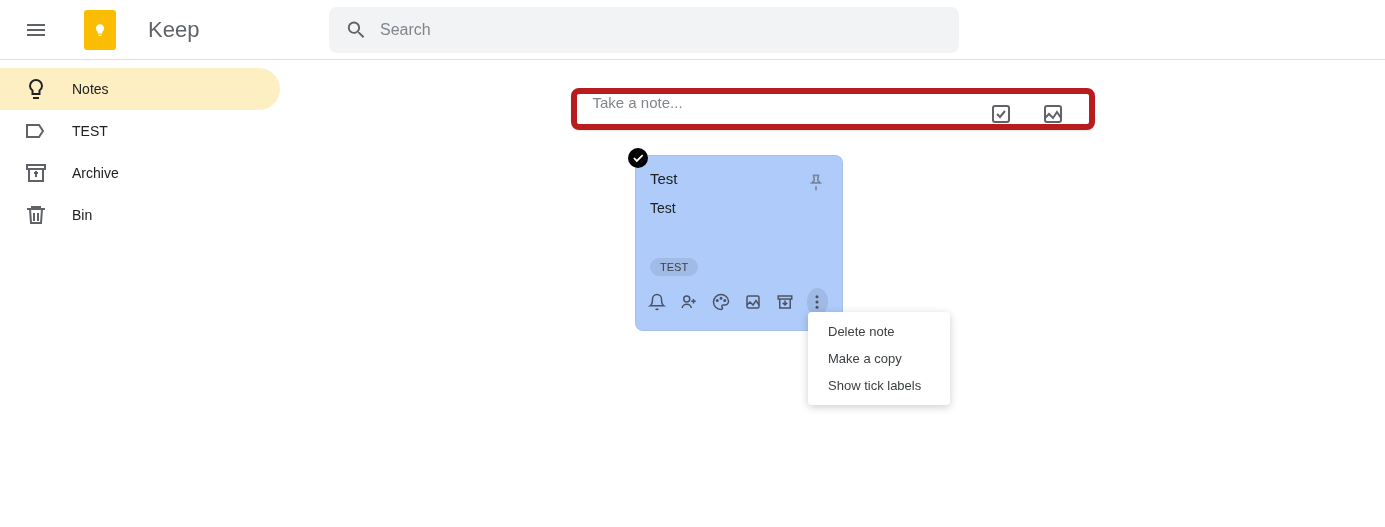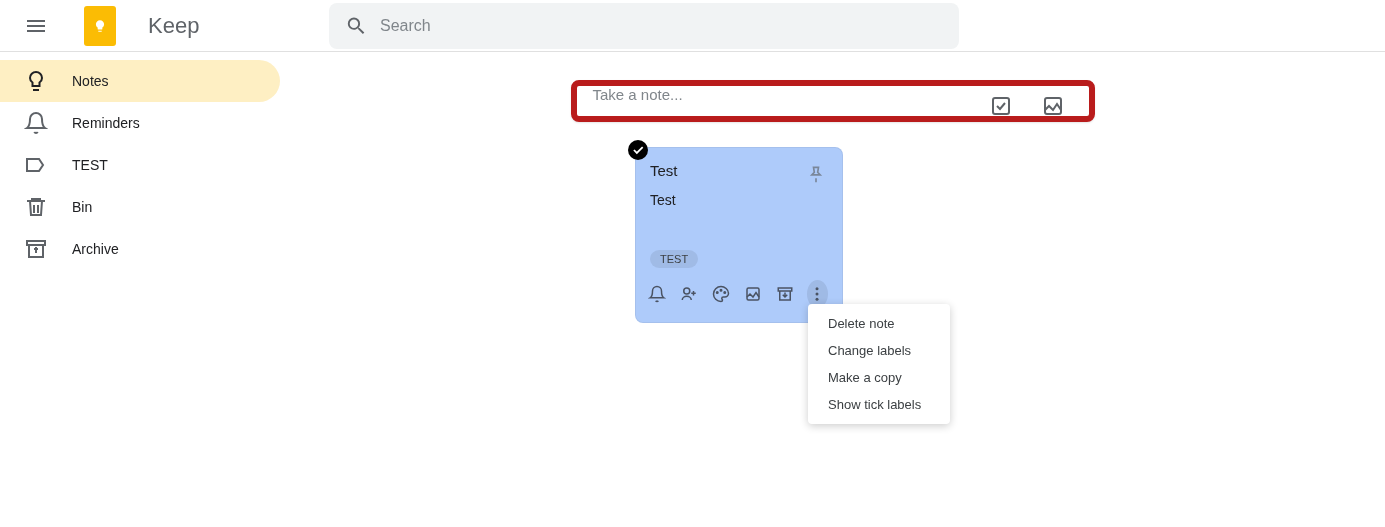--- a/index.html
+++ b/index.html
@@ -1,19 +1,19 @@
 <!DOCTYPE html>
 <html><head>
   <meta charset="utf-8">
   <style>
     * { margin: 0; padding: 0; box-sizing: border-box; font-family: 'Product Sans', Arial, sans-serif; }
     body { background: #fff; color: #202124; width: 1385px; height: 527px; overflow: hidden; }
     
     
-    .header { height: 52px; display: flex; align-items: center; padding: 0 16px; border-bottom: 1px solid #e0e0e0; gap: 24px; }
+    .header { height: 60px; display: flex; align-items: center; padding: 0 16px; border-bottom: 1px solid #e0e0e0; gap: 24px; }
     .menu-btn { width: 40px; height: 40px; display: flex; align-items: center; justify-content: center; cursor: pointer; border-radius: 50%; }
     .logo { width: 40px; height: 40px; display: flex; align-items: center; justify-content: center; }
     .logo-icon { width: 32px; height: 40px; background: #fbbc04; border-radius: 3px; display: flex; align-items: center; justify-content: center; }
     .brand { font-size: 22px; color: #5f6368; margin-left: 4px; margin-right: 60px; }
     .search-bar { background: #f1f3f4; border-radius: 8px; height: 46px; width: 630px; display: flex; align-items: center; padding: 0 16px; gap: 12px; margin-left: 46px; }
     .search-bar input { border: none; background: transparent; outline: none; font-size: 16px; width: 100%; color: #5f6368; }
     .search-bar input::placeholder { color: #80868b; }
     
     
     .main { display: flex; height: calc(100% - 56px); }
@@ -82,49 +82,41 @@
       <span class="nav-icon">
           <svg width="24" height="24" viewBox="0 0 24 24" fill="none" stroke="currentColor" stroke-width="2">
             <path d="M9 21h6M12 3a6 6 0 0 0-6 6c0 2 1 3.5 2.5 4.5V17h7v-3.5C17 12.5 18 11 18 9a6 6 0 0 0-6-6z"></path>
           </svg>
         </span>
       <span>Notes</span>
     </div>
     <div class="nav-item">
       <span class="nav-icon">
           <svg width="24" height="24" viewBox="0 0 24 24" fill="none" stroke="currentColor" stroke-width="2">
-            <path d="M18 8A6 6 0 0 0 6 8c0 7-3 9-3 9h18s-3-2-3-9M13.73 21a2 2 0 0 1-3.46 0"></path>
-          </svg>
-        </span>
-      <span>Reminders</span>
-    </div>
-    <div class="nav-item">
-      <span class="nav-icon">
-          <svg width="24" height="24" viewBox="0 0 24 24" fill="none" stroke="currentColor" stroke-width="2">
             <path d="M3 6h12l4 6-4 6H3V6z"></path>
           </svg>
         </span>
       <span>TEST</span>
-    </div>
-    <div class="nav-item">
-      <span class="nav-icon">
-          <svg width="24" height="24" viewBox="0 0 24 24" fill="none" stroke="currentColor" stroke-width="2">
-            <path d="M3 6h18M8 6V4h8v2M6 6l1 14h10l1-14M10 10v8M14 10v8"></path>
-          </svg>
-        </span>
-      <span>Bin</span>
     </div>
     <div class="nav-item">
       <span class="nav-icon">
           <svg width="24" height="24" viewBox="0 0 24 24" fill="none" stroke="currentColor" stroke-width="2">
             <rect x="3" y="4" width="18" height="4"></rect>
             <path d="M5 8v12h14V8M10 12h4M12 10v6"></path>
           </svg>
         </span>
       <span>Archive</span>
+    </div>
+    <div class="nav-item">
+      <span class="nav-icon">
+          <svg width="24" height="24" viewBox="0 0 24 24" fill="none" stroke="currentColor" stroke-width="2">
+            <path d="M3 6h18M8 6V4h8v2M6 6l1 14h10l1-14M10 10v8M14 10v8"></path>
+          </svg>
+        </span>
+      <span>Bin</span>
     </div>
   </div>
 
   <div class="content">
     <div class="take-note">
       <span class="take-note-text">Take a note...</span>
       <div class="take-note-btn">
         <svg width="24" height="24" viewBox="0 0 24 24" fill="none" stroke="currentColor" stroke-width="2">
             <rect x="4" y="4" width="16" height="16" rx="2"></rect>
             <path d="M8 12l3 3 5-6"></path>
@@ -191,18 +183,17 @@
               <circle cx="12" cy="5" r="2"></circle>
               <circle cx="12" cy="12" r="2"></circle>
               <circle cx="12" cy="19" r="2"></circle>
             </svg>
           </div>
       </div>
     </div>
 
     <div class="context-menu">
       <div class="menu-item">Delete note</div>
-      <div class="menu-item">Change labels</div>
       <div class="menu-item">Make a copy</div>
       <div class="menu-item">Show tick labels</div>
     </div>
   </div>
 </div>
 
 </body></html>

